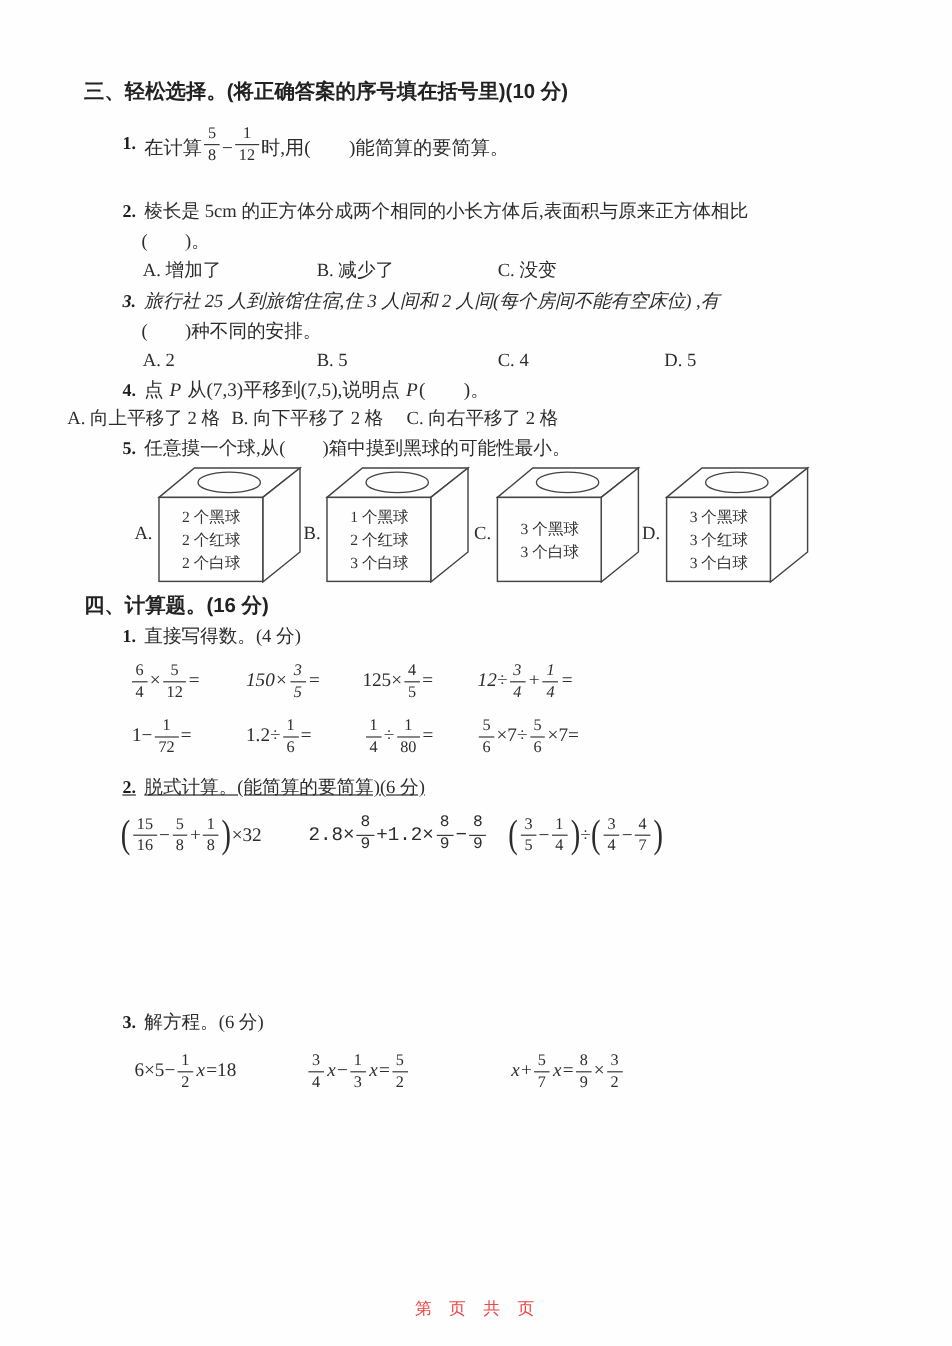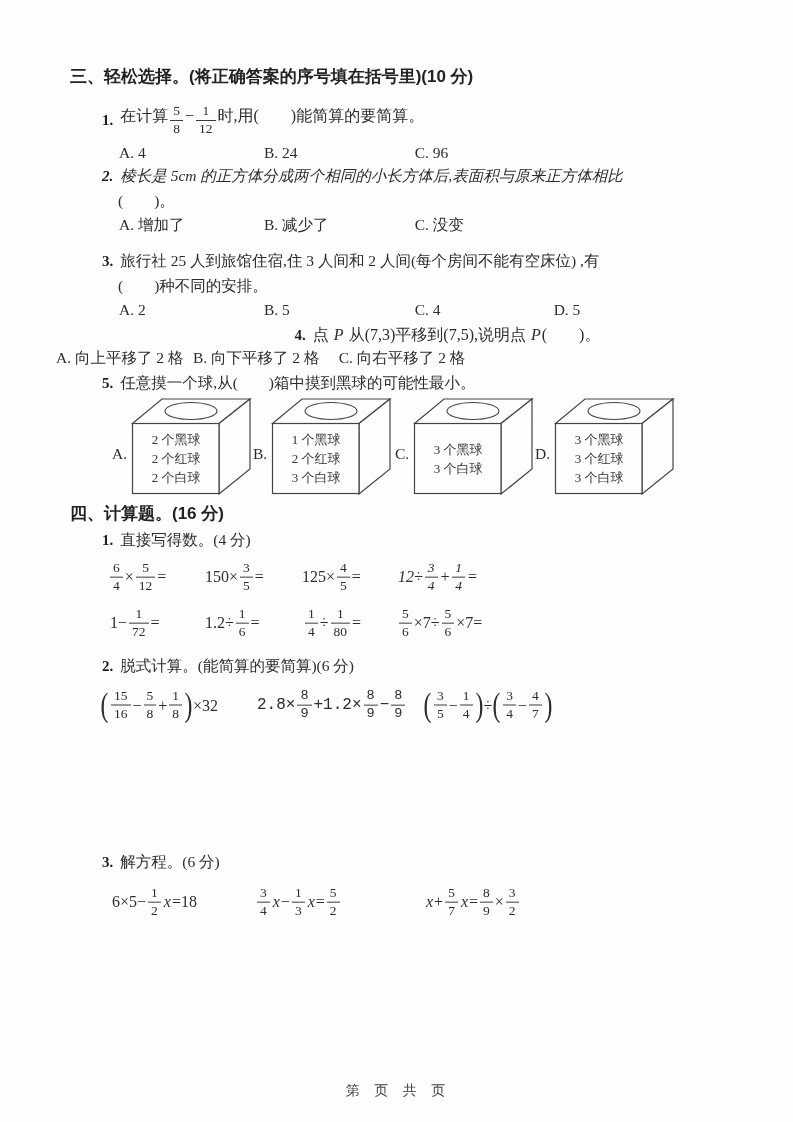--- a/index.html
+++ b/index.html
@@ -53,76 +53,71 @@
   .boxlabel{font-size:15.5px;margin-right:4px;margin-top:16px;}
   .cube{position:relative;width:122px;height:98px;}
   .cube svg{position:absolute;left:0;top:0;}
   .boxtext{
     position:absolute;left:2px;top:27px;width:86px;height:69px;
     display:flex;flex-direction:column;justify-content:center;
     text-align:center;font-size:13px;line-height:19px;color:#333;
   }
   .footer{
     position:absolute;left:0;right:0;bottom:22px;
-    text-align:center;font-size:14px;color:#404040;
+    text-align:center;font-size:14px;color:#ef4444;
     letter-spacing:2px;word-spacing:7px;
   }
   .spacer{height:120px;}
 </style>
 </head>
 <body>
 
 <div class="page">
 
   <div class="heading">三、轻松选择。(将正确答案的序号填在括号里)(10 分)</div>
 
   <div class="qline mathline">
     <span class="qnum">1.</span>
-    <span style="display:flex;align-items:flex-start;">
+    <span style="display:flex;align-items:flex-end;">
         <span class="mtxt">在计算</span>
         <span class="frac">
           <span class="fn">5</span>
           <span class="fd">8</span>
         </span>
         <span class="mtxt">−</span>
         <span class="frac">
           <span class="fn">1</span>
           <span class="fd">12</span>
         </span>
         <span class="mtxt">时,用(　　)能简算的要简算。</span>
       </span>
   </div>
-  <div class="opts">
-    <span class="opt wA">A. 4</span>
-    <span class="opt wB">B. 24</span>
-    <span class="opt">C. 96</span>
-  </div>
-
-  <div class="qline" style="margin-top:0;font-style:italic;">
+
+  <div class="qline" style="margin-top:23px;">
     <span class="qnum">2.</span><span>棱长是 5cm 的正方体分成两个相同的小长方体后,表面积与原来正方体相比</span>
   </div>
   <div class="cont">(　　)。</div>
   <div class="opts">
     <span class="opt wA">A. 增加了</span>
     <span class="opt wB">B. 减少了</span>
     <span class="opt">C. 没变</span>
   </div>
 
-  <div class="qline" style="margin-top:13px;">
+  <div class="qline" style="margin-top:3px;font-style:italic;">
     <span class="qnum">3.</span><span>旅行社 25 人到旅馆住宿,住 3 人间和 2 人间(每个房间不能有空床位) ,有</span>
   </div>
   <div class="cont">(　　)种不同的安排。</div>
   <div class="opts">
     <span class="opt wA">A. 2</span>
     <span class="opt wB">B. 5</span>
     <span class="opt wC">C. 4</span>
     <span class="opt">D. 5</span>
   </div>
 
-  <div class="qline" style="margin-top:2px;text-align:center;">
+  <div class="qline" style="margin-top:2px;">
     <span class="qnum">4.</span><span class="inlinemath"><span class="mtxt">点 </span><span class="ivar">P</span><span class="mtxt"> 从(7,3)平移到(7,5),说明点 </span><span class="ivar">P</span><span class="mtxt">(　　)。</span></span>
   </div>
   <div class="opts" style="margin-left:56px;">
     <span class="opt w4A">A. 向上平移了 2 格</span>
     <span class="opt w4B">B. 向下平移了 2 格</span>
     <span class="opt">C. 向右平移了 2 格</span>
   </div>
 
   <div class="qline" style="margin-top:2px;">
     <span class="qnum">5.</span><span>任意摸一个球,从(　　)箱中摸到黑球的可能性最小。</span>
@@ -211,21 +206,21 @@
           <span class="fn">6</span>
           <span class="fd">4</span>
         </span>
         <span class="mtxt">×</span>
         <span class="frac">
           <span class="fn">5</span>
           <span class="fd">12</span>
         </span>
         <span class="mtxt">=</span>
       </span>
-    <span class="expr" style="left:205px;">
+    <span class="expr" style="left:205px;font-style:italic;">
         <span class="mtxt">150×</span>
         <span class="frac">
           <span class="fn">3</span>
           <span class="fd">5</span>
         </span>
         <span class="mtxt">=</span>
       </span>
     <span class="expr" style="left:302px;">
         <span class="mtxt">125×</span>
         <span class="frac">
@@ -285,21 +280,21 @@
         </span>
         <span class="mtxt">×7÷</span>
         <span class="frac">
           <span class="fn">5</span>
           <span class="fd">6</span>
         </span>
         <span class="mtxt">×7=</span>
       </span>
   </div>
 
-  <div class="qline" style="margin-top:8px;">
+  <div class="qline" style="margin-top:8px;text-decoration:underline;">
     <span class="qnum">2.</span><span>脱式计算。(能简算的要简算)(6 分)</span>
   </div>
 
   <div class="mrow mrow3">
     <span class="expr" style="left:100px;">
         <span class="bigp">(</span>
         <span class="frac">
           <span class="fn">15</span>
           <span class="fd">16</span>
         </span>

